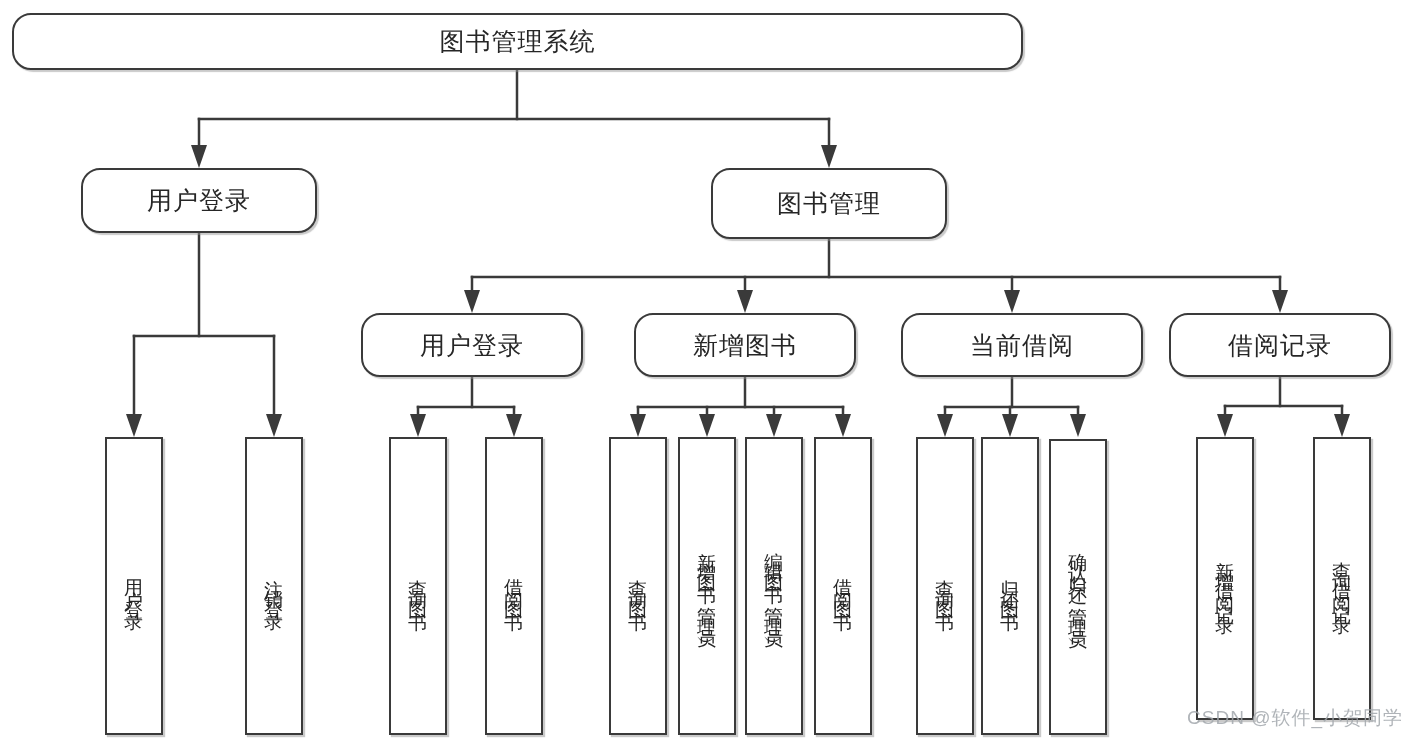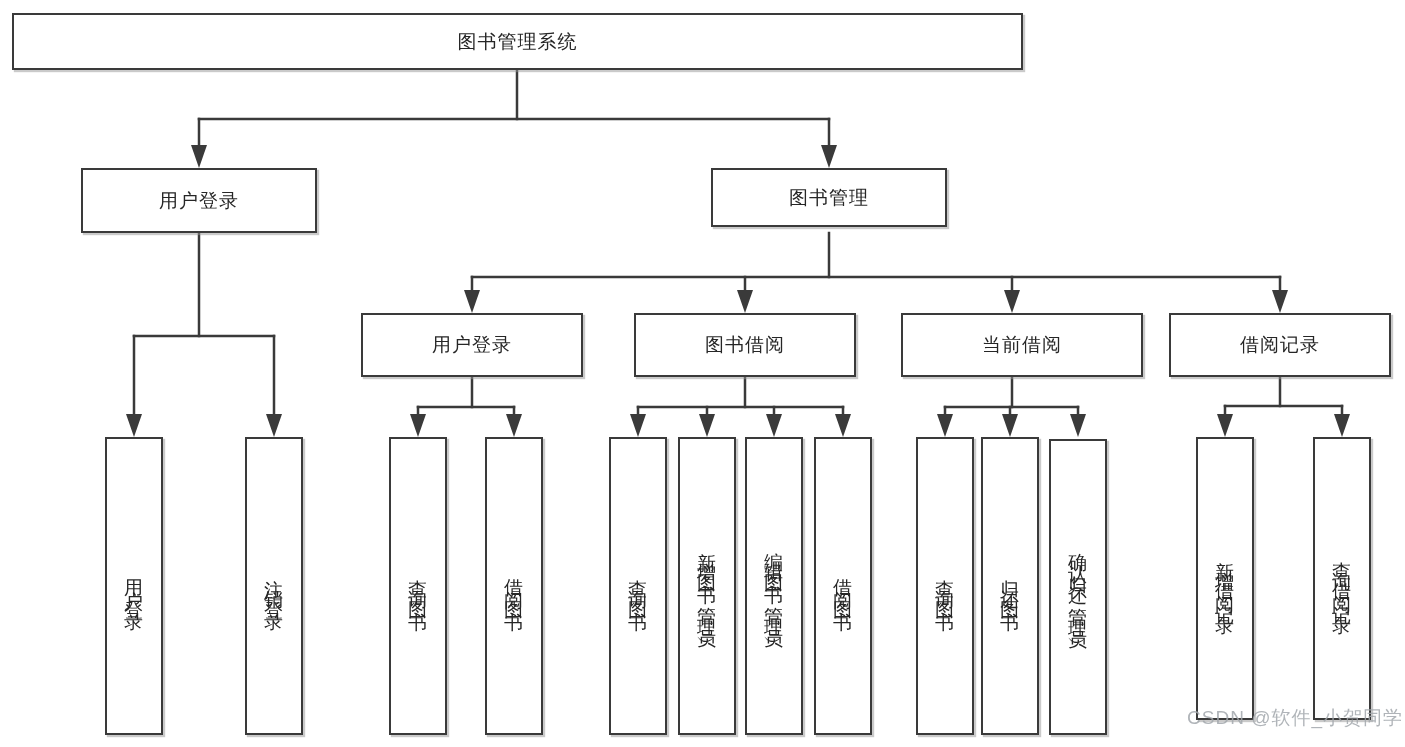--- a/index.html
+++ b/index.html
@@ -26,21 +26,21 @@
     box-sizing: border-box;
     background: #ffffff;
     border: 2.5px solid #3a3a3a;
     box-shadow: 2px 2px 1px rgba(150,150,150,0.5);
     display: flex;
     align-items: center;
     justify-content: center;
     color: #262626;
     white-space: nowrap;
   }
-  .hlabel { font-size: 19px; letter-spacing: 1px; }
+  .hlabel { font-size: 25px; letter-spacing: 1px; border-radius: 19px; }
   .leaf {
     writing-mode: vertical-rl;
     text-orientation: mixed;
     font-size: 19px;
     letter-spacing: 11px;
     line-height: 1;
   }
   .watermark {
     position: absolute;
     right: 2px;
@@ -131,24 +131,24 @@
       <line x1="1225" y1="406" x2="1225" y2="418"></line>
       <polygon points="1217,414 1233,414 1225,437"></polygon>
       <line x1="1342" y1="406" x2="1342" y2="418"></line>
       <polygon points="1334,414 1350,414 1342,437"></polygon>
     </g>
   </svg>
 
   <div class="box hlabel" style="left:12px; top:13px; width:1011px; height:57px;">图书管理系统</div>
 
   <div class="box hlabel" style="left:81px; top:168px; width:236px; height:65px;">用户登录</div>
-  <div class="box hlabel" style="left:711px; top:168px; width:236px; height:59px;">图书管理</div>
+  <div class="box hlabel" style="left:711px; top:168px; width:236px; height:71px;">图书管理</div>
 
   <div class="box hlabel" style="left:361px; top:313px; width:222px; height:64px;">用户登录</div>
-  <div class="box hlabel" style="left:634px; top:313px; width:222px; height:64px;">图书借阅</div>
+  <div class="box hlabel" style="left:634px; top:313px; width:222px; height:64px;">新增图书</div>
   <div class="box hlabel" style="left:901px; top:313px; width:242px; height:64px;">当前借阅</div>
   <div class="box hlabel" style="left:1169px; top:313px; width:222px; height:64px;">借阅记录</div>
 
   <div class="box leaf" style="left:105px; top:437px; width:58px; height:298px;">用户登录</div>
   <div class="box leaf" style="left:245px; top:437px; width:58px; height:298px;">注销登录</div>
 
   <div class="box leaf" style="left:389px; top:437px; width:58px; height:298px;">查询图书</div>
   <div class="box leaf" style="left:485px; top:437px; width:58px; height:298px;">借阅图书</div>
 
   <div class="box leaf" style="left:609px; top:437px; width:58px; height:298px;">查询图书</div>

